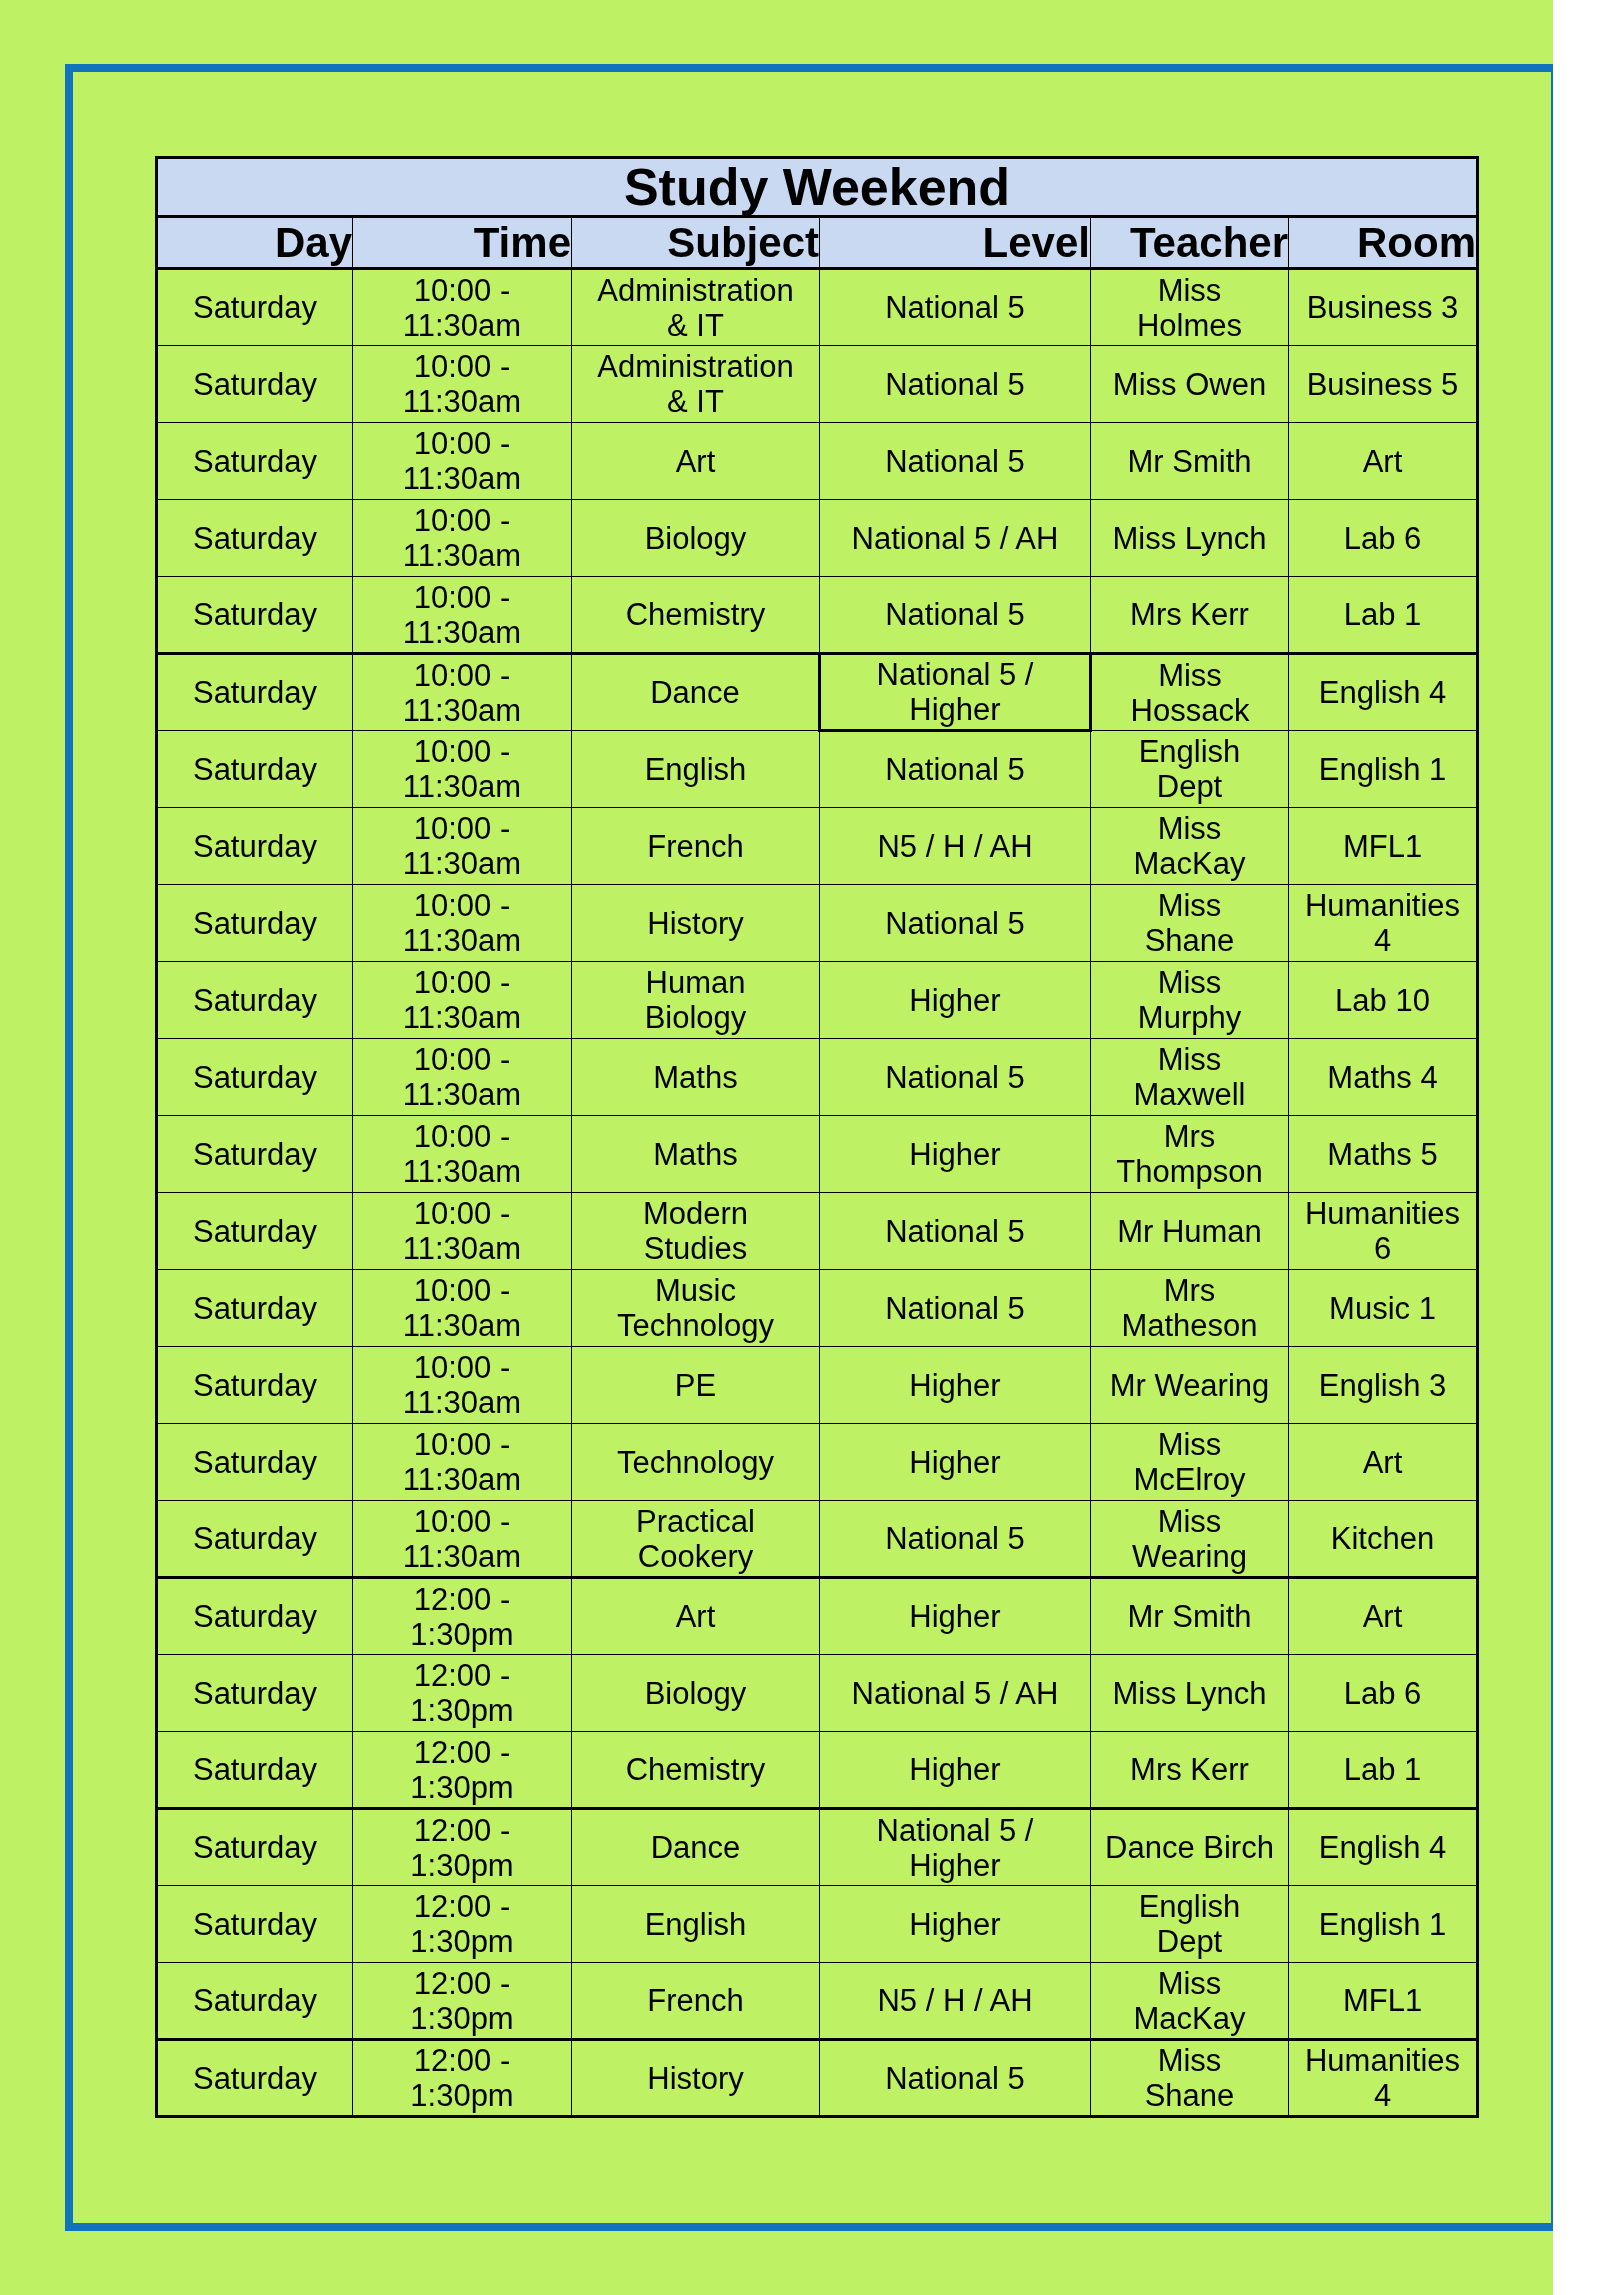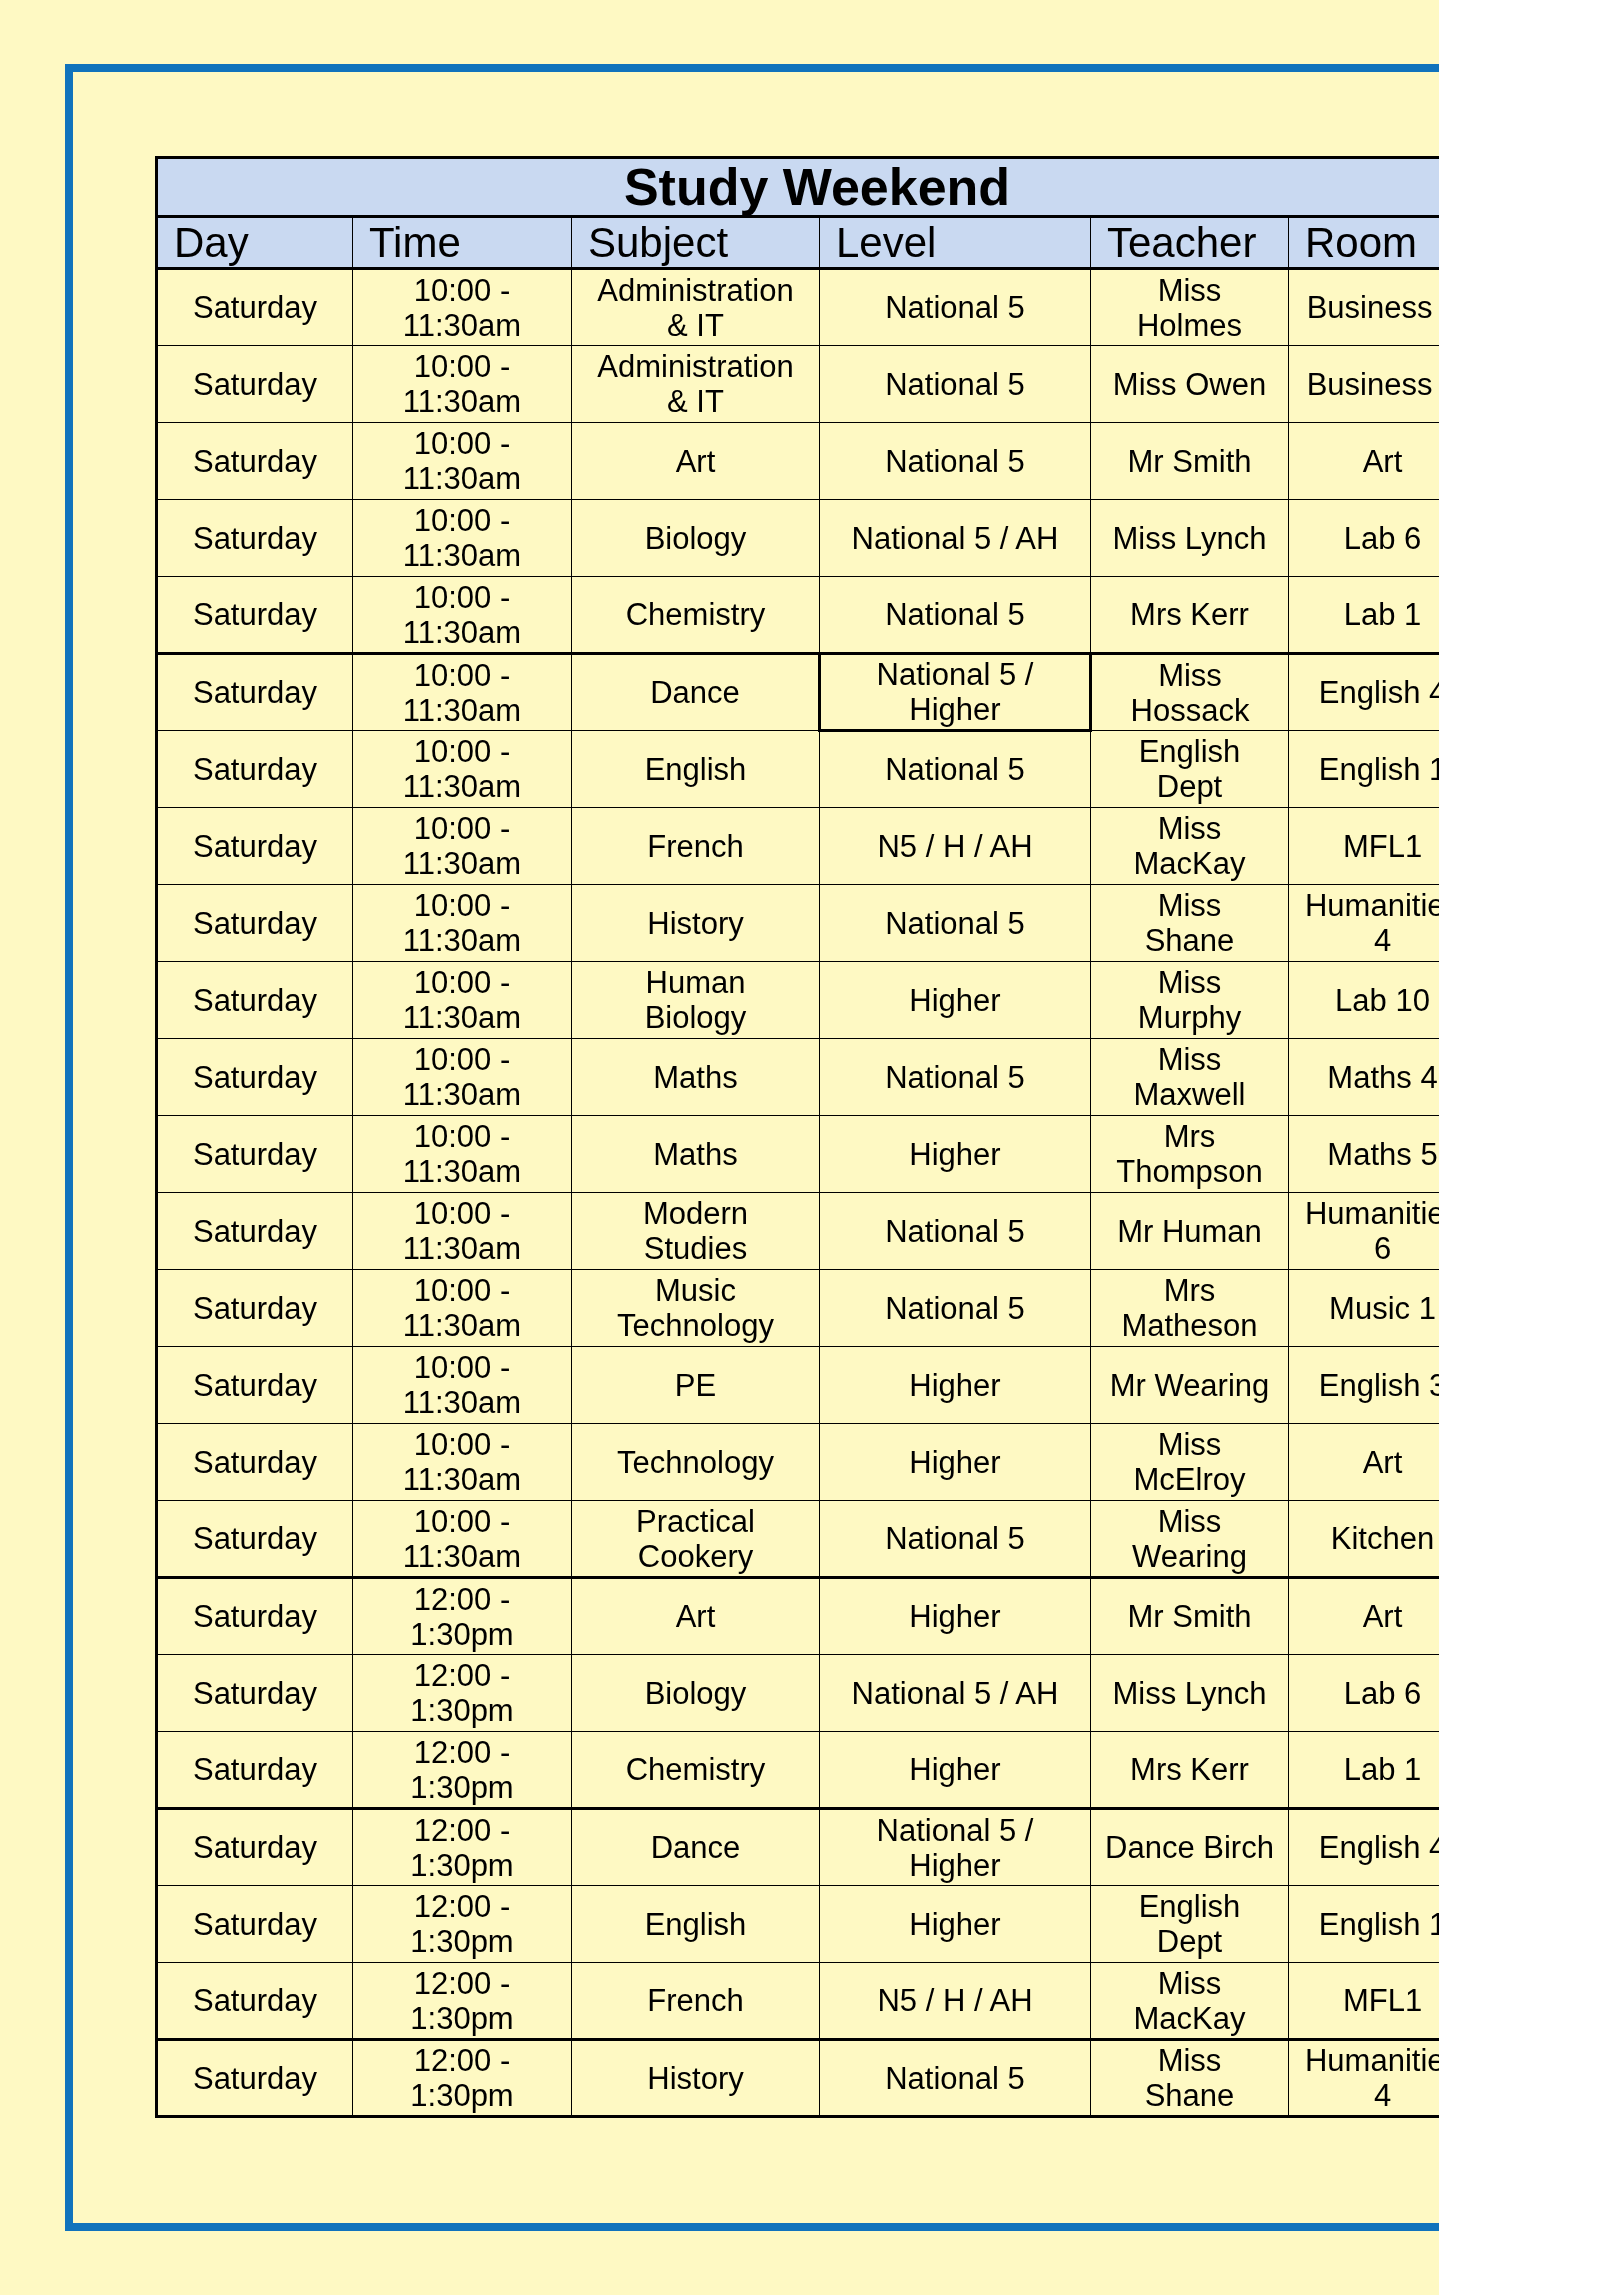--- a/index.html
+++ b/index.html
@@ -1,17 +1,17 @@
 <!DOCTYPE html>
 <html style="--frame-blue: #1173bc; --header-fill: #c9d9f1; --footer-blue: #4f81bd; --grid: #000000;font-size:10.5px"><head>
 <meta charset="utf-8">
 <style>
   * { margin:0; padding:0; box-sizing:border-box; }
   html,body { width:1623px; height:2295px; background:#ffffff; font-family:"Liberation Sans", sans-serif; }
-  .page { position:relative; width:1439px; height:2295px; background:#fef9c3; overflow:hidden; }
+  .page { position:relative; width:1553px; height:2295px; background:#bef264; overflow:hidden; }
 
   .frame {
     position:absolute; left:65px; top:64px; width:1494px; height:2167px;
     border:8.5px solid var(--frame-blue,#1173bc);
   }
 
   table.timetable {
     position:absolute; left:155px; top:156px; width:1321px;
     border-collapse:collapse; table-layout:fixed;
     color:#000;
@@ -20,22 +20,22 @@
   table.timetable td, table.timetable th { border:1.3px solid var(--grid,#000); }
 
   tr.title-row td {
     height:59px; background:var(--header-fill,#c9d9f1);
     font-weight:bold; font-size:52px; line-height:56px;
     text-align:center; vertical-align:middle;
     border-bottom:3.3px solid var(--grid,#000);
   }
   tr.header-row th {
     height:52px; background:var(--header-fill,#c9d9f1);
-    font-weight:normal; font-size:42px; line-height:46px;
-    text-align:left; vertical-align:middle;
+    font-weight:bold; font-size:42px; line-height:46px;
+    text-align:right; vertical-align:middle;
     border-bottom:3.3px solid var(--grid,#000);
     padding-left:16px;
   }
   tr.data-row td {
     height:77px; font-size:31px; line-height:35px;
     text-align:center; vertical-align:middle;
     white-space:pre-line; padding:0 1.3px;
   }
   tr.thick-top td { border-top:3.3px solid var(--grid,#000); }
   tr.data-row td.boxed { border:3.3px solid var(--grid,#000); }

